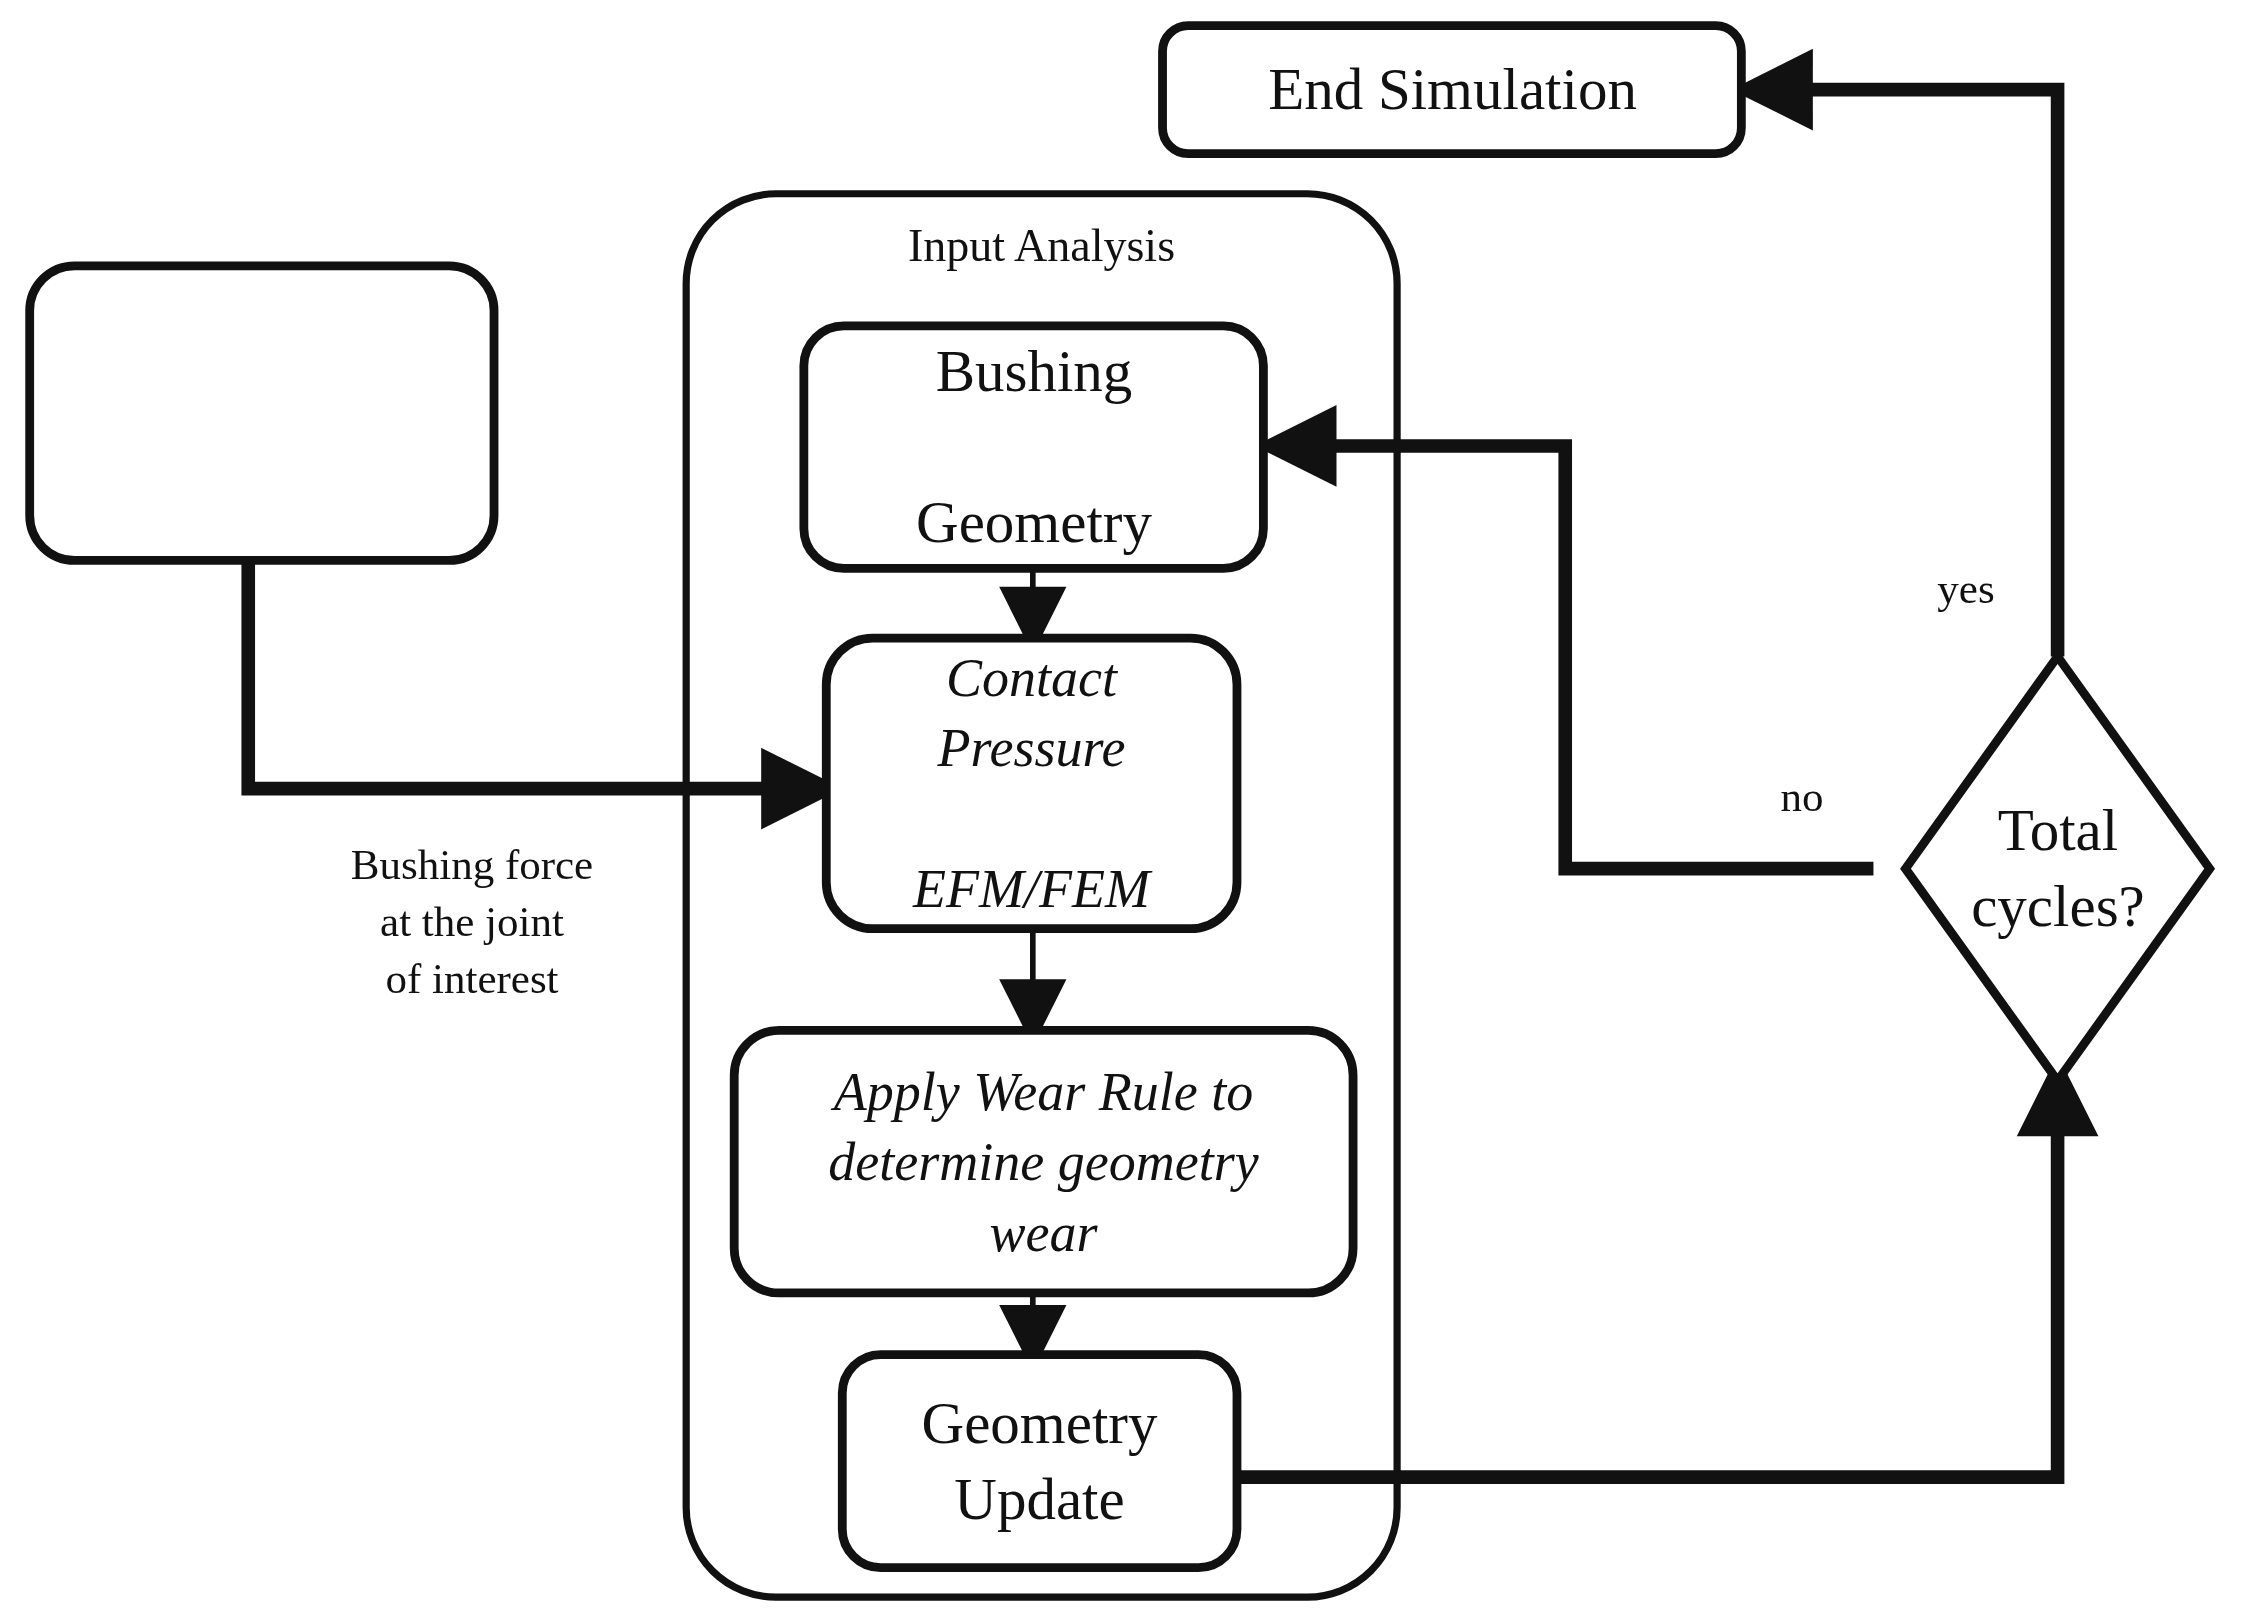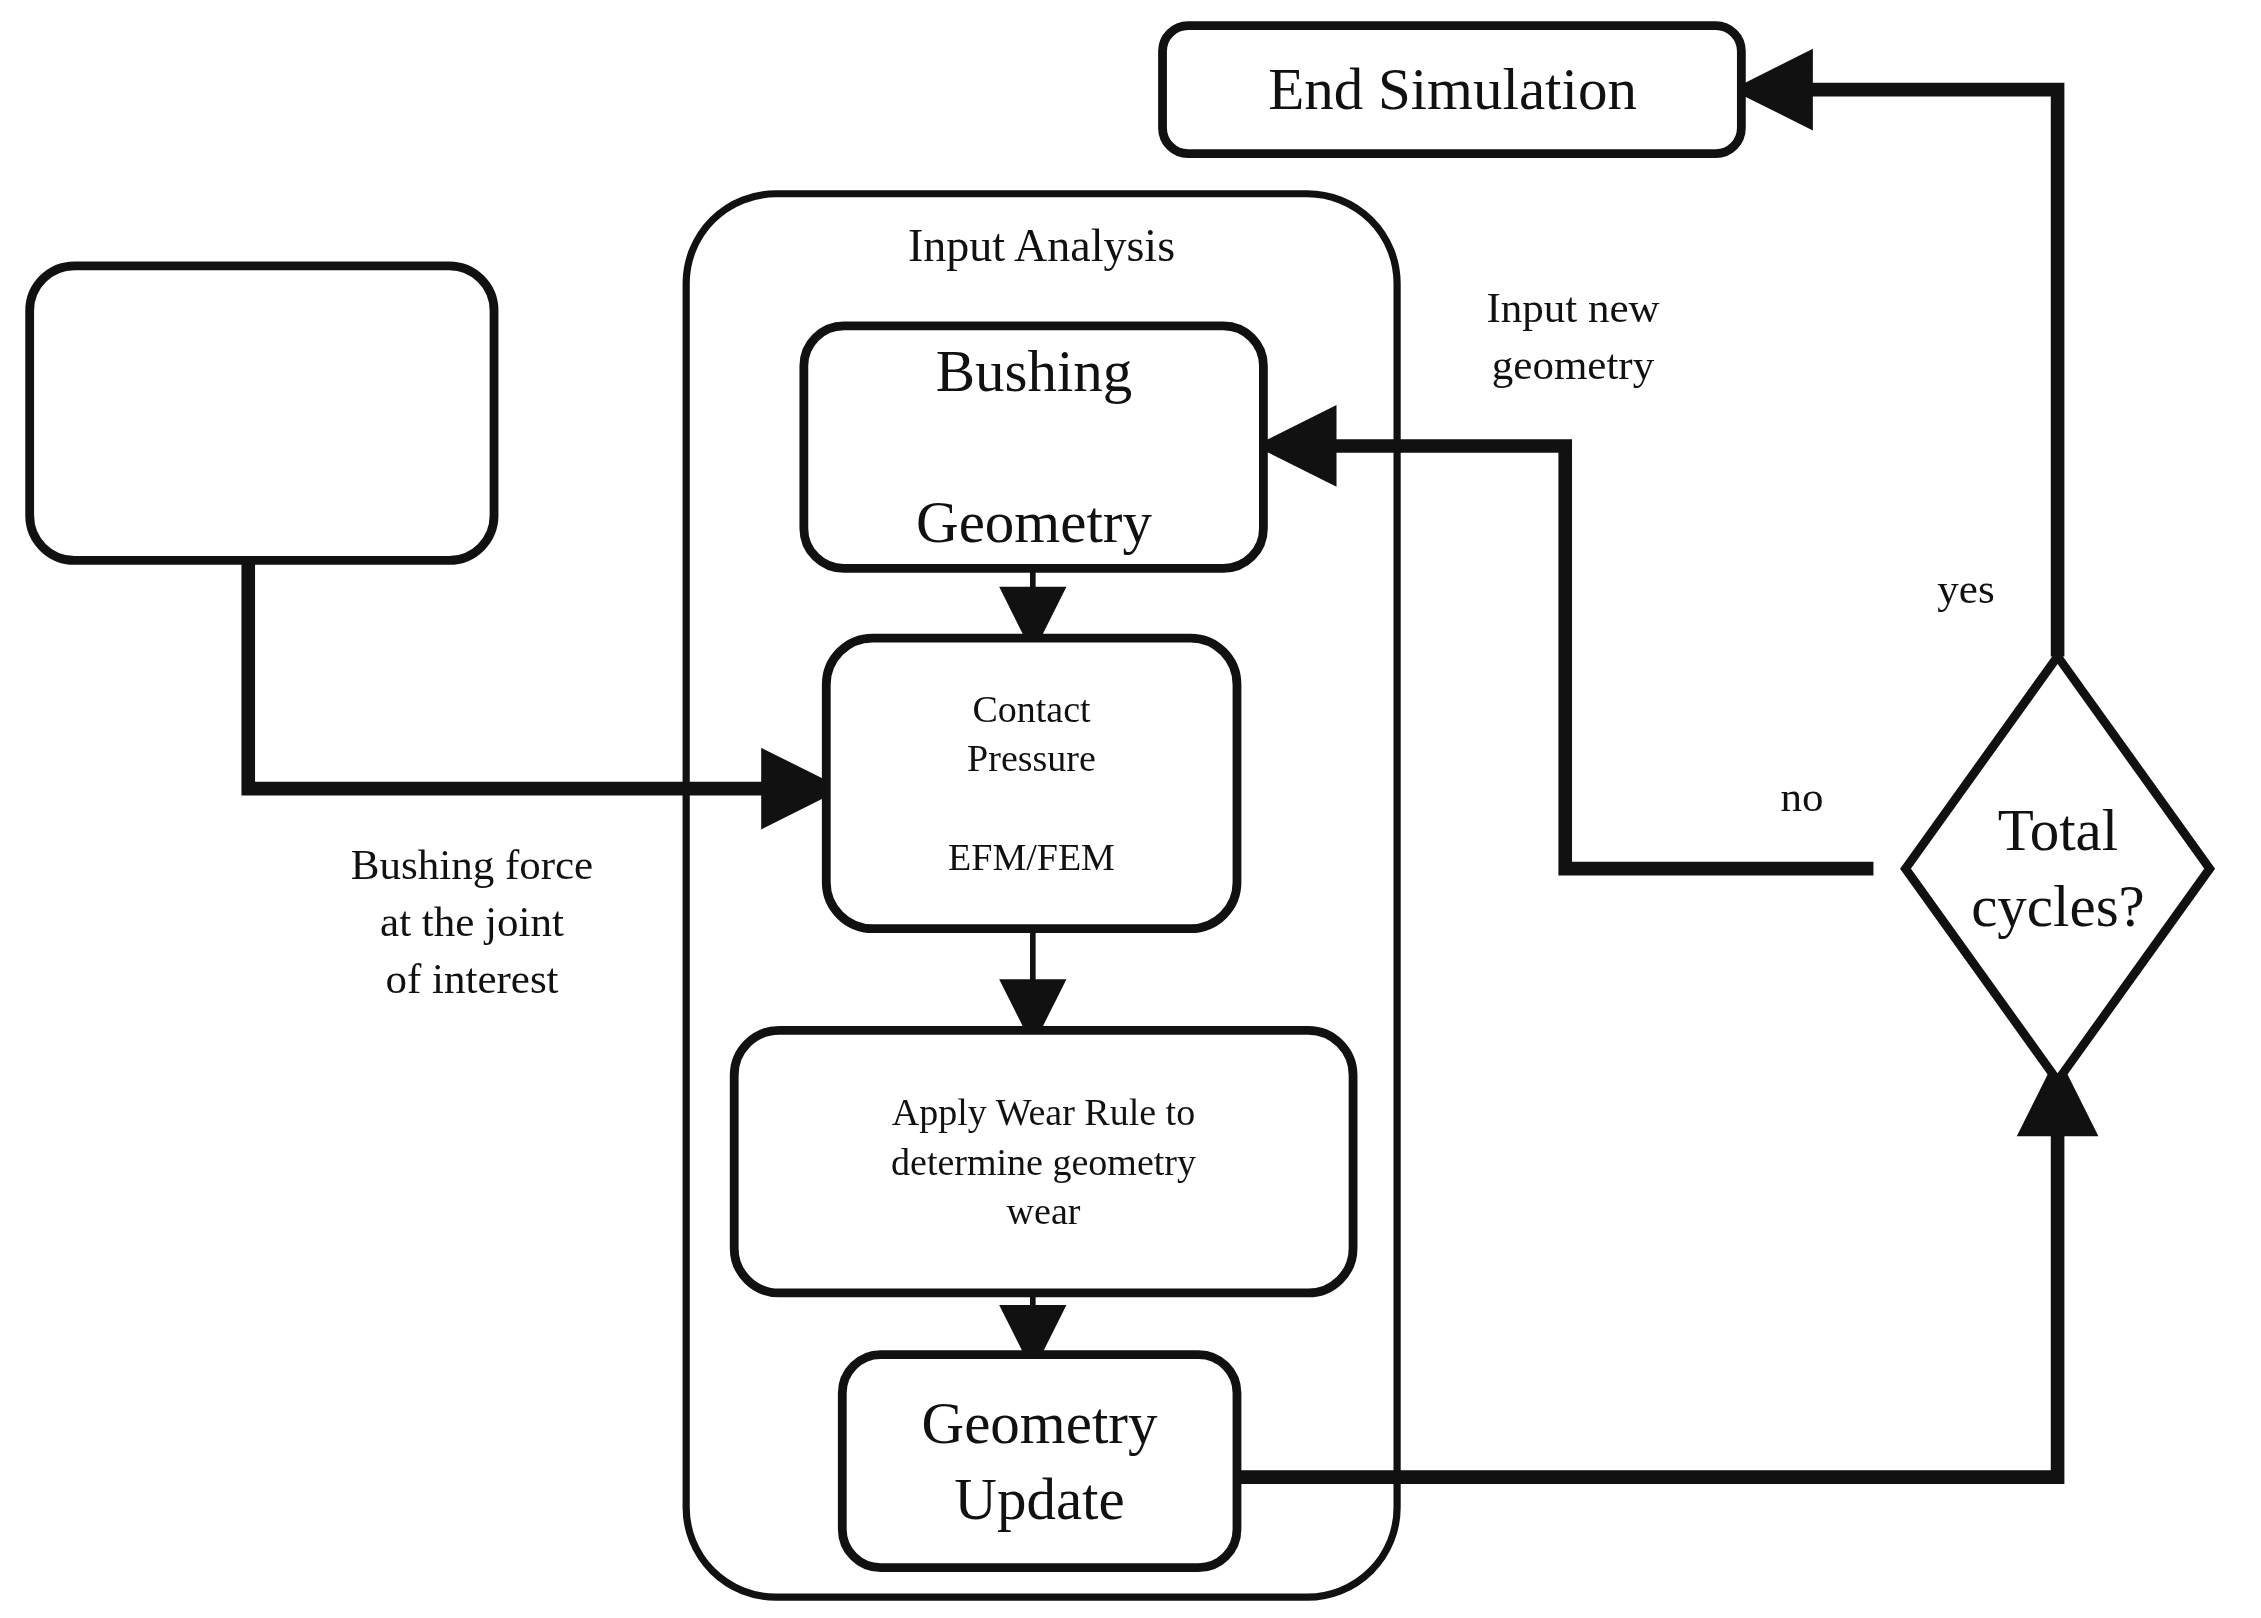--- a/index.html
+++ b/index.html
@@ -35,21 +35,21 @@
     white-space: pre-line;
   }
   .edge-label {
     position: absolute;
     text-align: center;
     color: #111111;
     font-family: "Liberation Serif", "DejaVu Serif", serif;
     white-space: pre-line;
   }
   .fs-big   { font-size: 59px; line-height: 1.28; }
-  .fs-med   { font-size: 38px; line-height: 1.30; }
+  .fs-med   { font-size: 54px; line-height: 1.30; font-style: italic; }
   .fs-group { font-size: 46px; line-height: 1.25; }
   .fs-small { font-size: 43px; line-height: 1.32; }
 </style>
 </head>
 <body>
 
 <div id="canvas">
 
   <svg class="layer" viewBox="0 0 2824 2021">
     <defs>
@@ -130,21 +130,19 @@
   <div class="node-label fs-big" style="left:842px; top:1355px; width:395px; height:213px;">Geometry
 Update</div>
 
   <div class="node-label fs-big" style="left:1938px; top:781px; width:240px; height:176px;">Total
 cycles?</div>
 
   <div class="edge-label fs-small" style="left:272px; top:837px; width:400px;">Bushing force
 at the joint
 of interest</div>
 
-  <div class="edge-label fs-small" style="left:1401px; top:280px; width:344px;">Input new
-geometry</div>
 
   <div class="edge-label fs-small" style="left:1906px; top:561px; width:120px;">yes</div>
 
   <div class="edge-label fs-small" style="left:1742px; top:769px; width:120px;">no</div>
 
 </div>
 
 
 </body></html>

